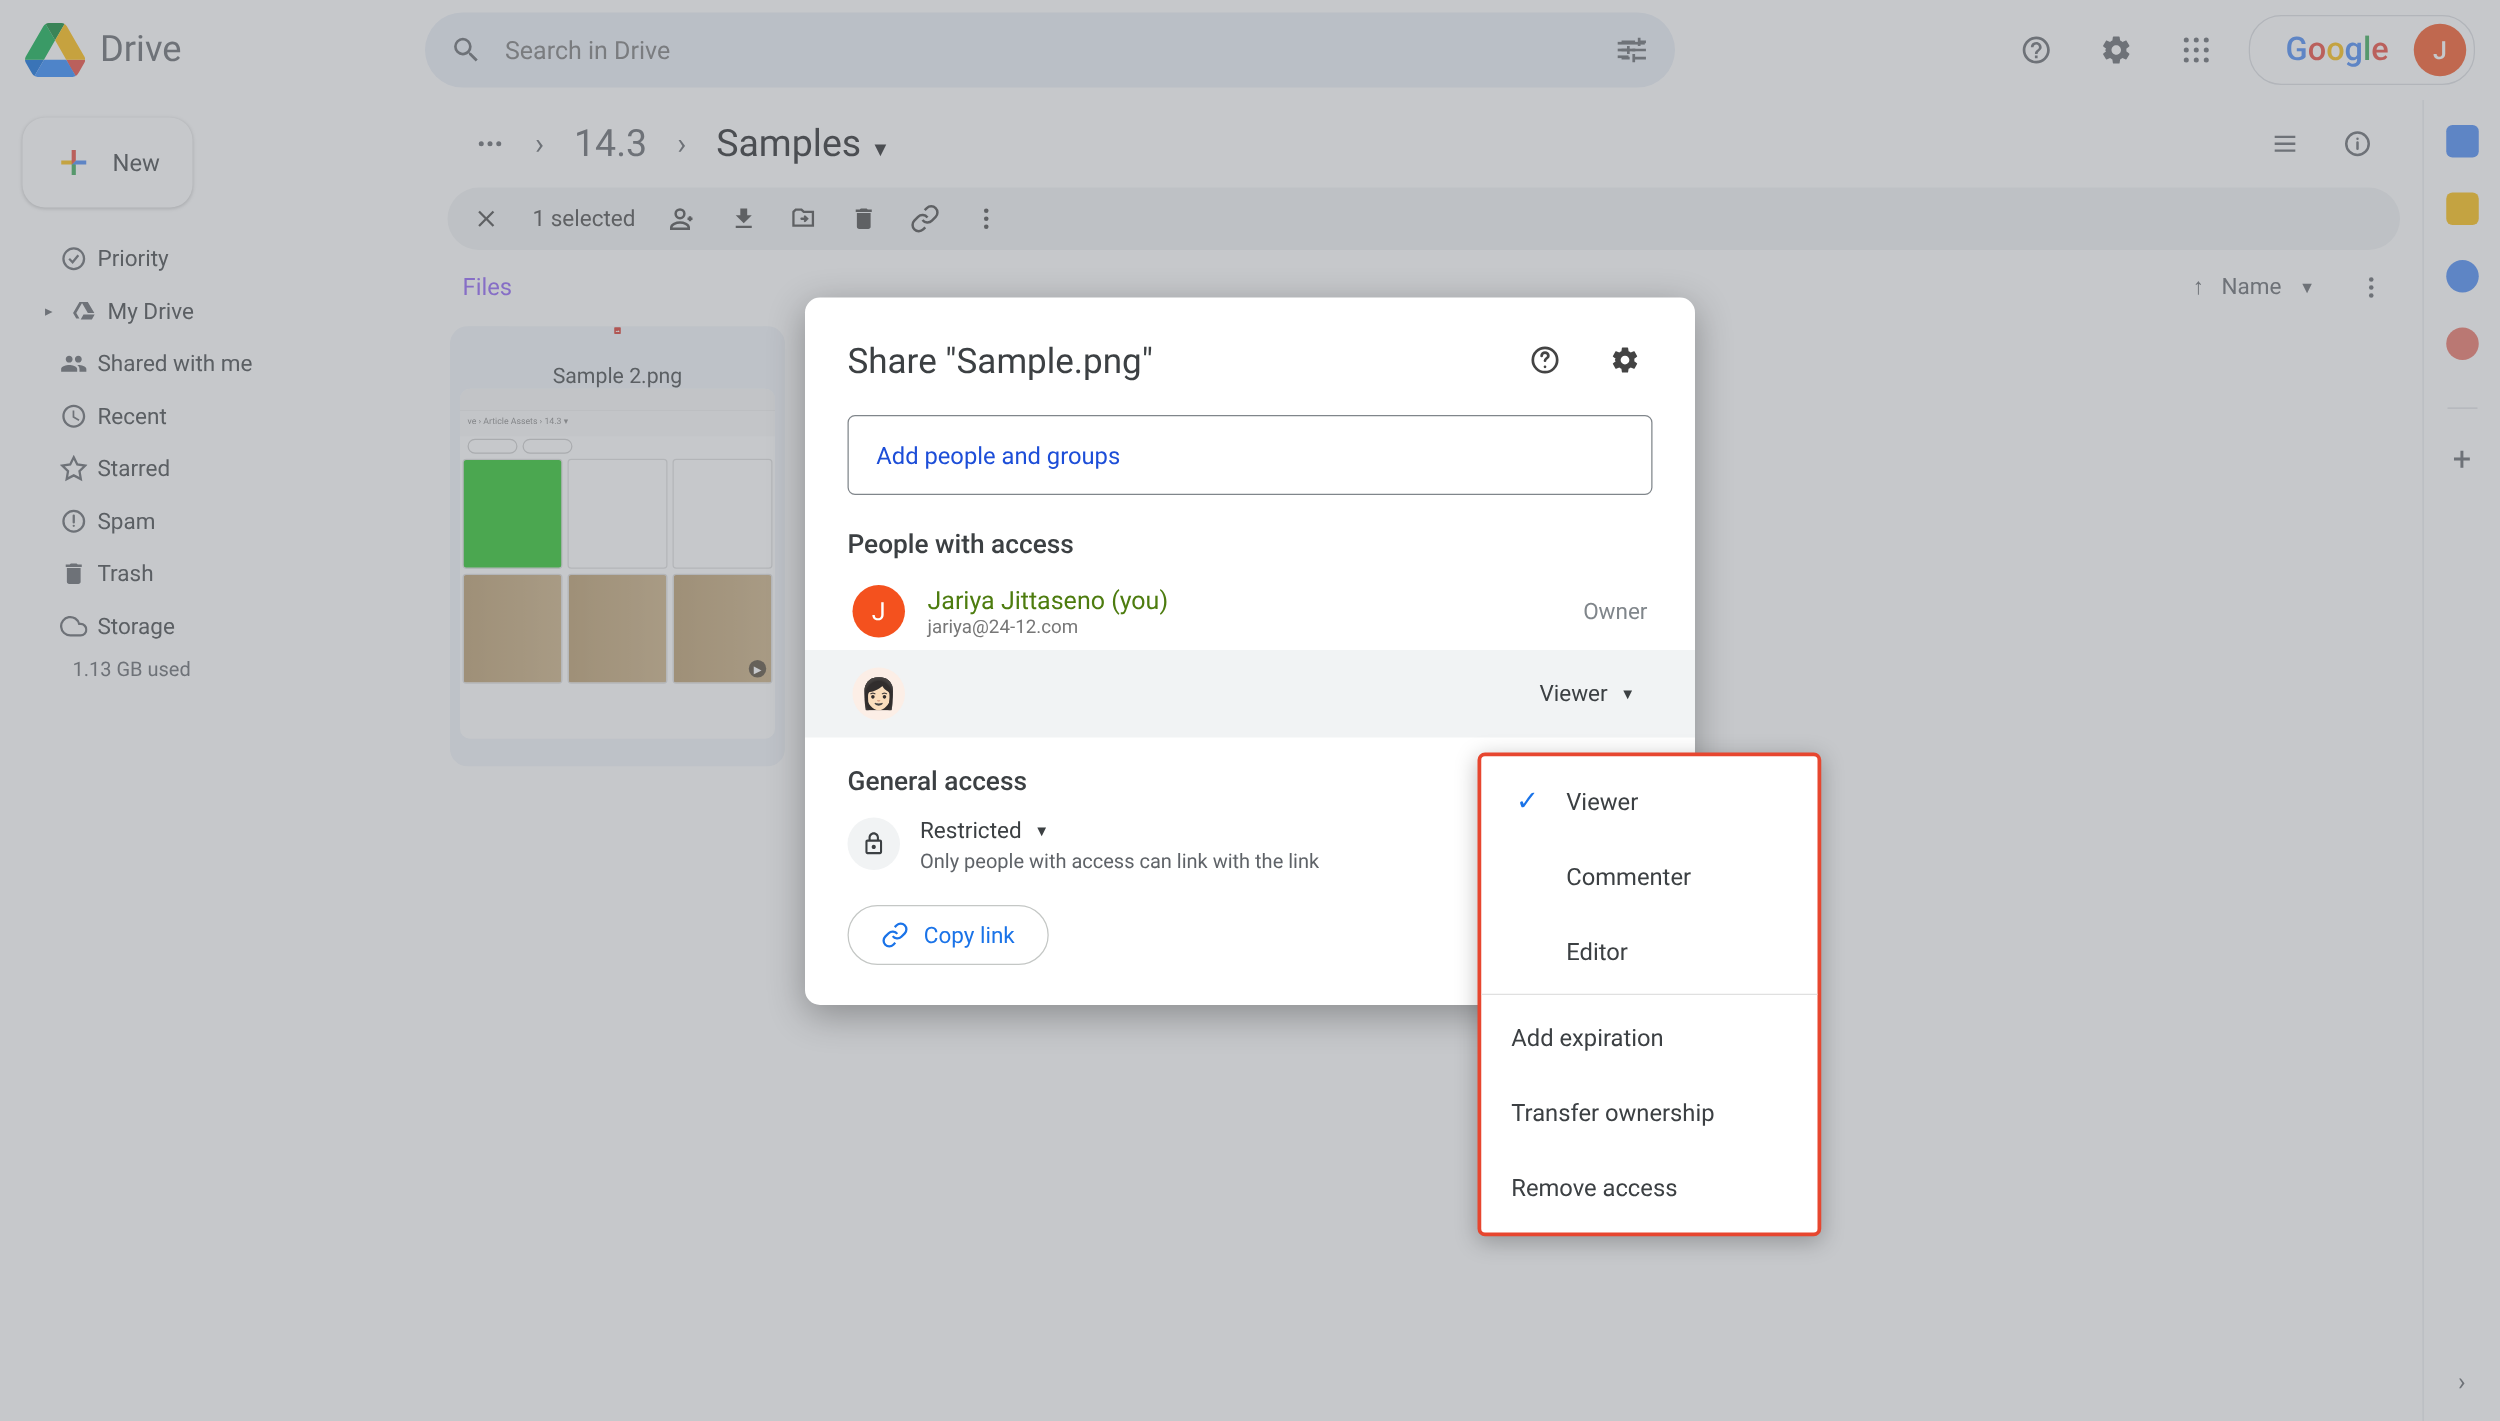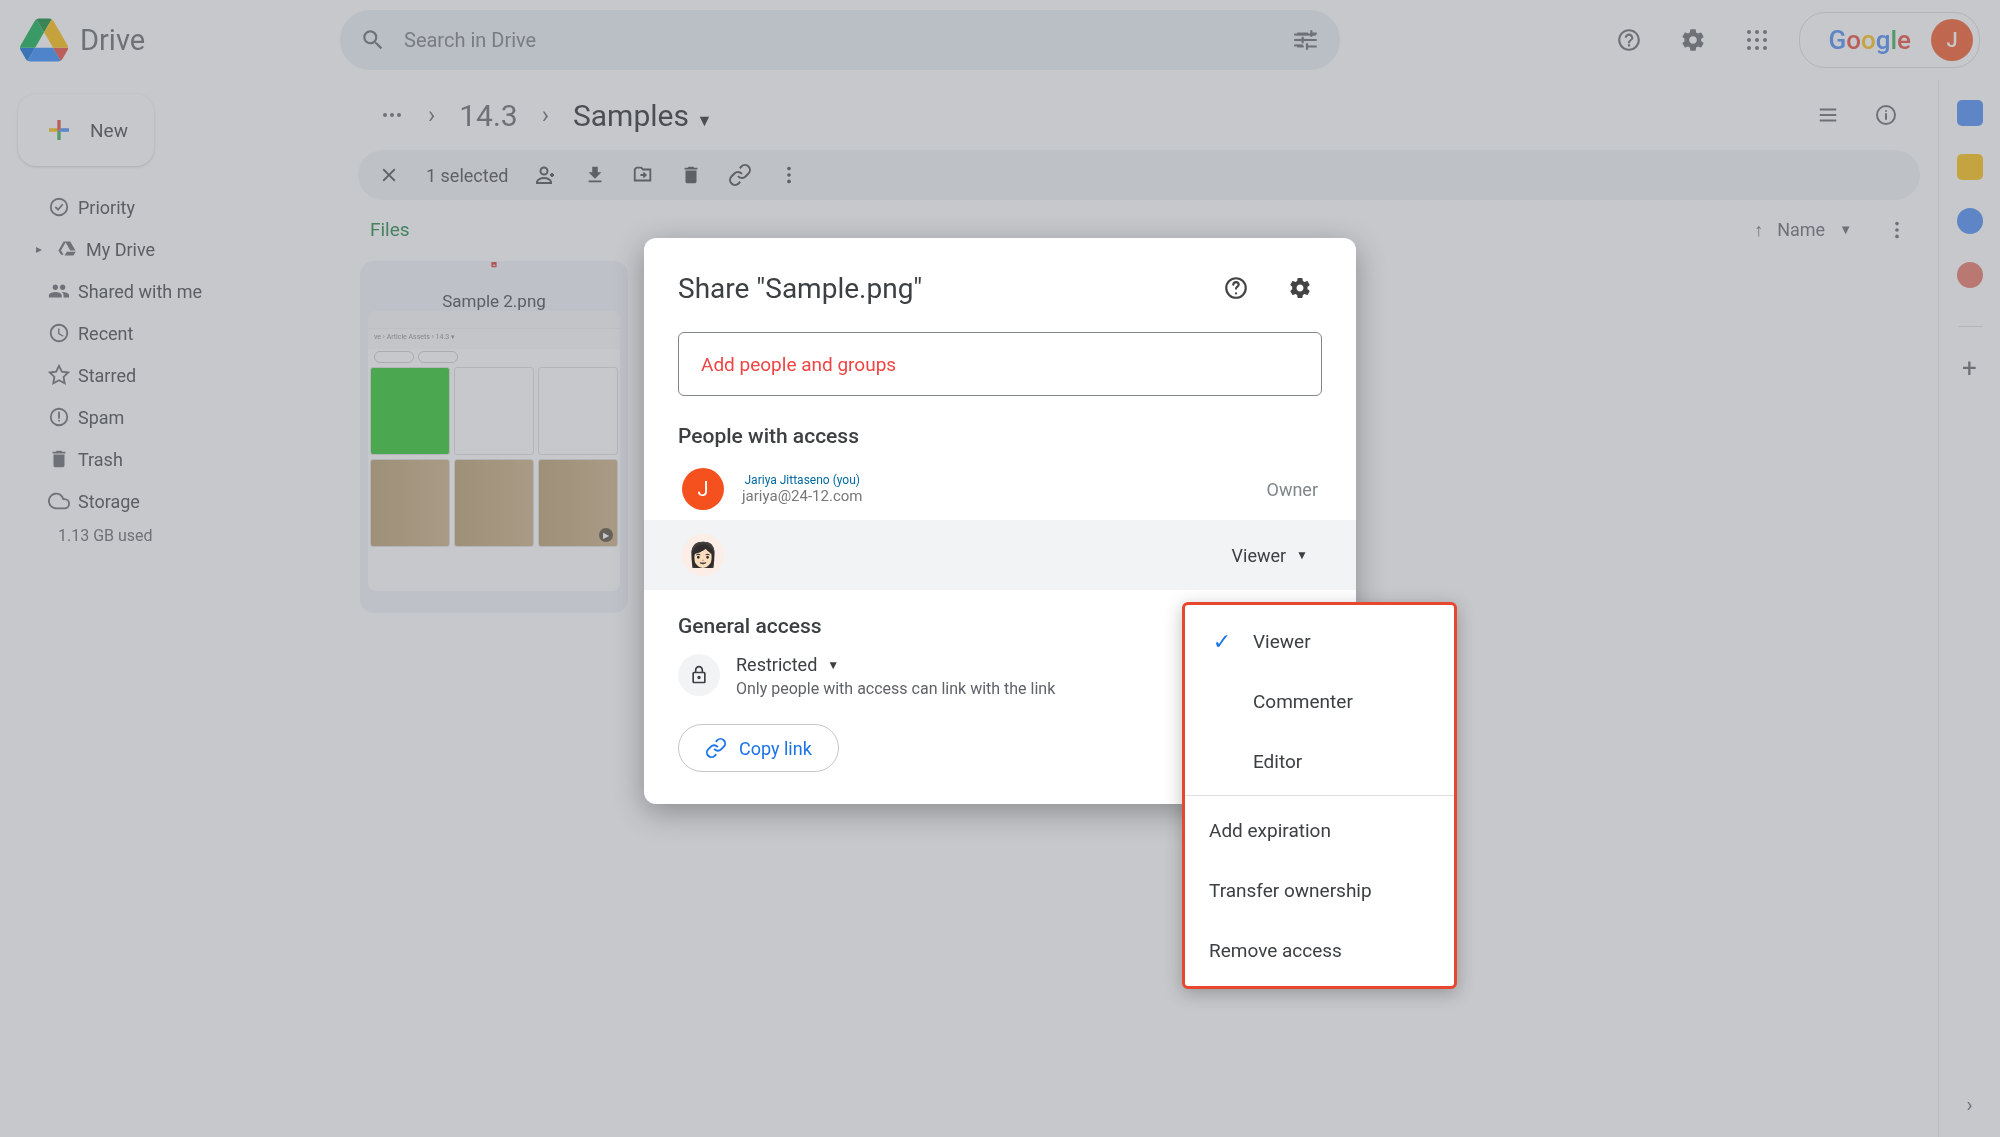--- a/index.html
+++ b/index.html
@@ -31,47 +31,47 @@
 .main { position: absolute; left: 340px; top: 80px; right: 62px; bottom: 0; background: #fff; border-radius: 22px 0 0 0; }
 .breadcrumb { height: 70px; display: flex; align-items: center; padding: 0 30px; gap: 14px; color: #5f6368; }
 .bc-item { font-size: 30px; color: #5f6368; padding: 6px 10px; border-radius: 16px; cursor: pointer; }
 .bc-chev { font-size: 24px; color: #5f6368; }
 .bc-right { margin-left: auto; display: flex; gap: 14px; }
 
 .action-bar { height: 50px; margin: 0 18px; background: #f1f3f4; border-radius: 25px; display: flex; align-items: center; padding: 0 20px; gap: 26px; color: #444; }
 .sel-text { font-size: 18px; }
 
 .files-header { display: flex; align-items: center; padding: 18px 30px 10px; }
-.files-label { font-size: 19px; color: #15803d; }
+.files-label { font-size: 19px; color: #8b5cf6; }
 .sort-wrap { margin-left: auto; display: flex; align-items: center; gap: 14px; color: #5f6368; font-size: 18px; }
 
 .file-card { margin: 10px 0 0 20px; width: 268px; height: 352px; background: #f0f4f9; border-radius: 14px; overflow: hidden; }
 .file-card-head { height: 50px; display: flex; align-items: center; gap: 23px; padding: 0 18px; font-size: 17px; color: #3c4043; flex-direction: column; }
 .file-thumb { height: 280px; margin: 0 8px 8px; background: #fff; border-radius: 8px; position: relative; overflow: hidden; }
 .thumb-row { display: flex; gap: 4px; padding: 2px; }
 .thumb-cell { flex: 1; height: 88px; background: #e8e8e8; border: 1px solid #ddd; border-radius: 3px; }
 .thumb-green { background: #1fc41f; }
 .thumb-wood { background: linear-gradient(90deg, #b89968, #c9ad7f); }
 
 
 .right-rail { position: absolute; right: 0; top: 80px; width: 62px; bottom: 0; border-left: 1px solid #e8eaed; display: flex; flex-direction: column; align-items: center; padding-top: 20px; gap: 28px; }
 .rail-icon { width: 26px; height: 26px; border-radius: 5px; }
 
 
 .overlay { position: absolute; inset: 0; background: rgba(128,134,139,0.45); }
 .dialog { position: absolute; left: 644px; top: 238px; width: 712px; background: #fff; border-radius: 12px; box-shadow: 0 8px 30px rgba(0,0,0,0.3); padding: 28px 34px 32px; }
 .dialog-title { font-size: 28px; color: #3c4043; display: flex; align-items: center; }
 .dialog-title-right { margin-left: auto; display: flex; gap: 20px; }
-.add-input { margin-top: 22px; height: 64px; border: 1px solid #80868b; border-radius: 6px; padding: 0 22px; display: flex; align-items: center; font-size: 19px; color: #ef4444; }
+.add-input { margin-top: 22px; height: 64px; border: 1px solid #80868b; border-radius: 6px; padding: 0 22px; display: flex; align-items: center; font-size: 19px; color: #1d4ed8; }
 .section-head { font-size: 21px; font-weight: 500; color: #3c4043; margin-top: 28px; }
 .person-row { display: flex; align-items: center; gap: 18px; height: 62px; margin-top: 10px; padding: 0 4px; }
 .person-row.hover { background: #f1f3f4; margin: 0 -34px; padding: 0 38px; height: 70px; }
 .p-avatar { width: 42px; height: 42px; border-radius: 50%; background: #f4511e; color: #fff; display: flex; align-items: center; justify-content: center; font-size: 20px; }
 .p-avatar2 { width: 42px; height: 42px; border-radius: 50%; background: #fceee6; display: flex; align-items: center; justify-content: center; font-size: 24px; }
-.p-name { font-size: 12px; color: #0369a1; text-align: center; }
+.p-name { font-size: 20px; color: #4d7c0f; text-align: center; }
 .p-email { font-size: 15px; color: #777; }
 .p-role { margin-left: auto; font-size: 18px; color: #80868b; }
 .role-dd { margin-left: auto; display: flex; align-items: center; gap: 10px; font-size: 18px; color: #3c4043; cursor: pointer; padding: 6px 10px; }
 .ga-row { display: flex; align-items: flex-start; gap: 16px; margin-top: 16px; }
 .lock-circle { width: 42px; height: 42px; border-radius: 50%; background: #f1f3f4; display: flex; align-items: center; justify-content: center; color: #3c4043; }
 .restr-dd { display: flex; align-items: center; gap: 10px; font-size: 18px; color: #3c4043; cursor: pointer; }
 .restr-sub { font-size: 16px; color: #5f6368; margin-top: 4px; }
 .copy-link { margin-top: 26px; display: inline-flex; align-items: center; gap: 12px; height: 48px; padding: 0 26px; border: 1px solid #c4c7c5; border-radius: 24px; color: #1a73e8; font-size: 18px; cursor: pointer; }
 
 

